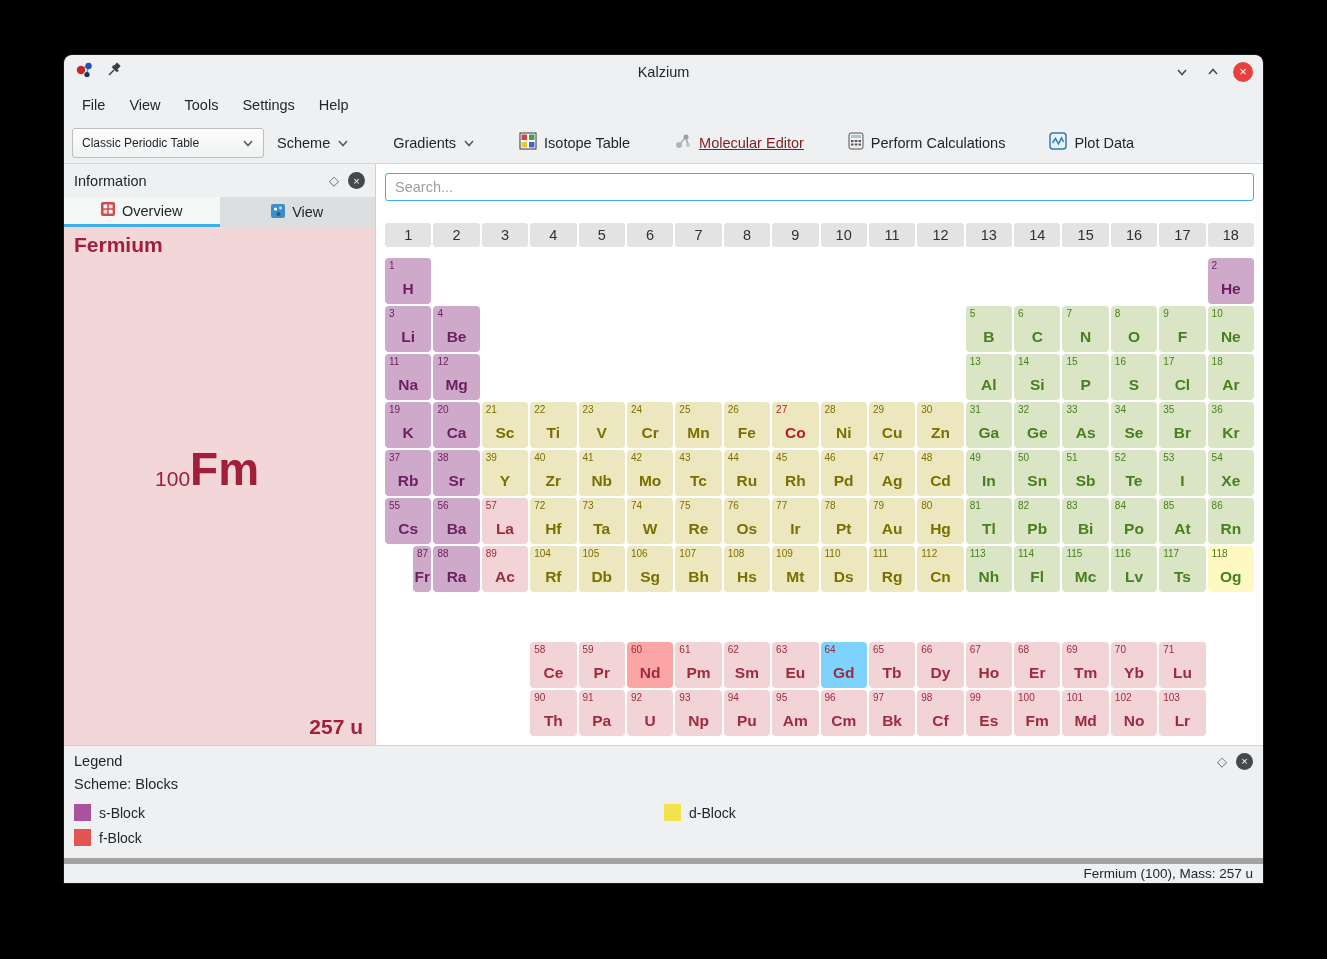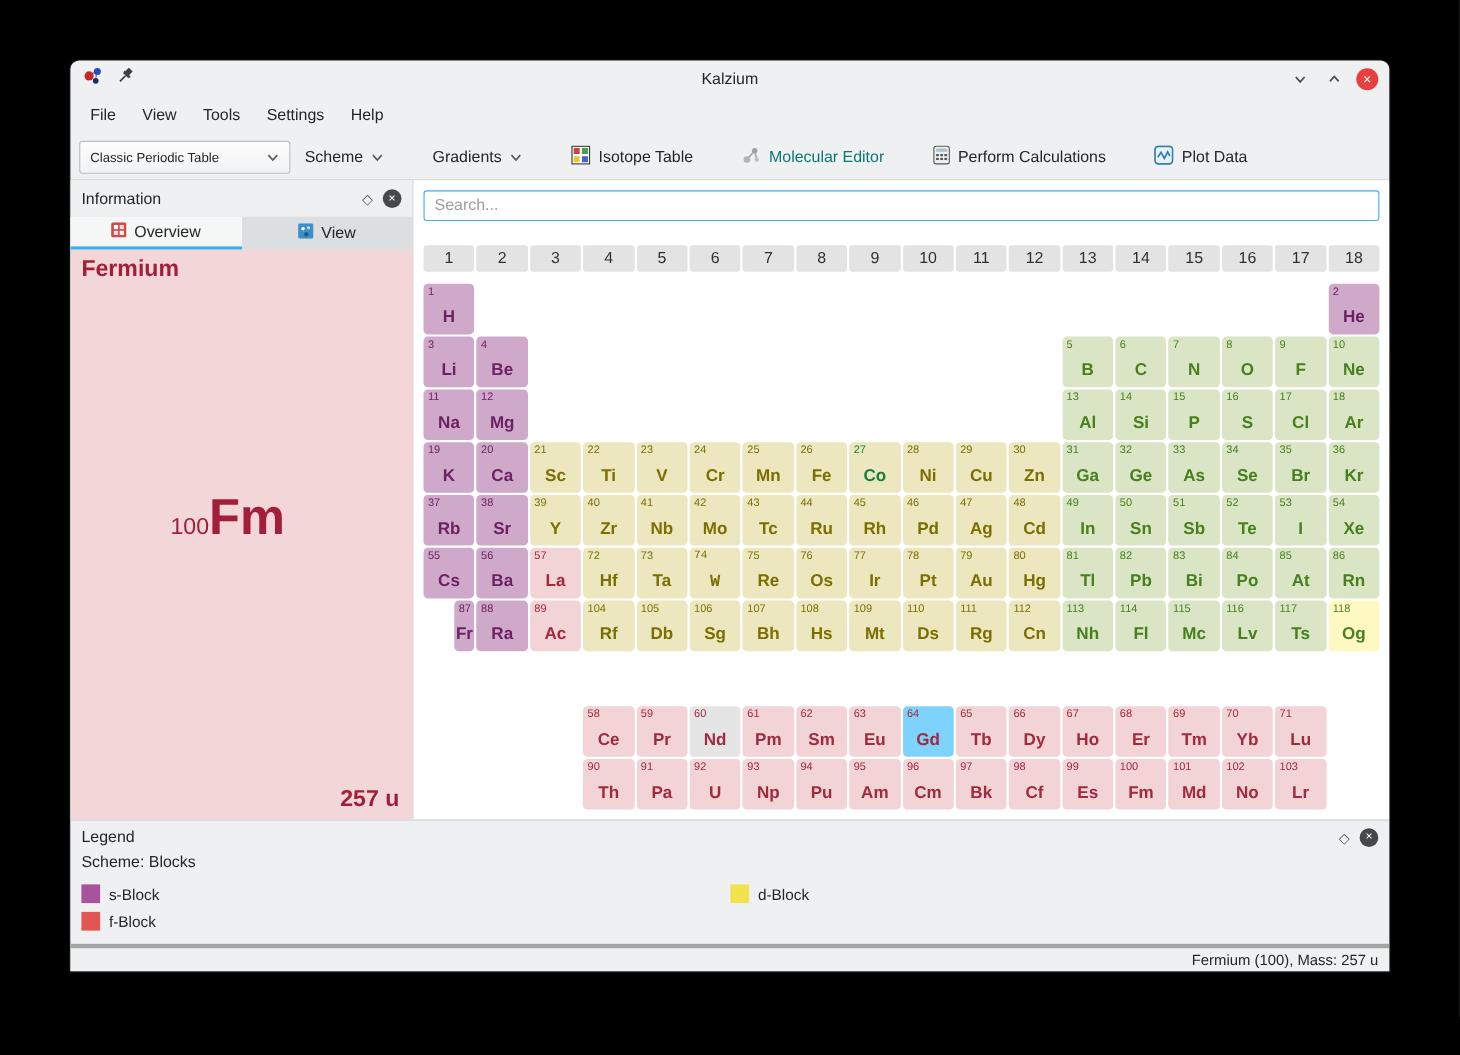--- a/index.html
+++ b/index.html
@@ -19,21 +19,21 @@
   .menubar { height:34px; flex:0 0 34px; display:flex; align-items:center; padding:0 6px; }
   .menu-item { background:none; border:none; font:14.5px "Liberation Sans",sans-serif; color:#232629; padding:7px 12px; }
   
   .toolbar { height:41px; flex:0 0 41px; display:flex; align-items:center; padding:0 8px; gap:4px; }
   .combo { width:192px; height:30px; border:1px solid #bcbebf; border-radius:3px;
            background:linear-gradient(#fdfdfd,#f1f2f3); display:flex; align-items:center;
            padding:0 9px; font-size:12px; color:#232629; gap:6px; }
   .combo .val { flex:1; white-space:nowrap; overflow:hidden; }
   .tbtn { display:flex; align-items:center; gap:7px; padding:6px 9px; font-size:14.5px; color:#232629;
           background:none; border:none; font-family:inherit; }
-  .tbtn.disabled { color:#0f766e; }
+  .tbtn.disabled { color:#7f1d1d;text-decoration:underline; }
   .tbtn svg { flex:0 0 auto; }
   .gap-sm { width:18px; }
   
   .main { flex:1 1 auto; display:flex; min-height:0; border-top:1px solid #d3d4d5; }
   .dock { width:312px; flex:0 0 312px; display:flex; flex-direction:column; border-right:1px solid #cfd0d1; background:#eff0f1; }
   .dock-header, .legend-header { height:33px; display:flex; align-items:center; padding:0 10px; font-size:14.5px; color:#232629; gap:9px; }
   .spacer { flex:1; }
   .float-icon { color:#5c6164; font-size:13px; background:none; border:none; font-family:inherit; }
   .dockclose { width:17px; height:17px; border-radius:50%; background:#45494d; color:#fff; font-size:11px;
                display:flex; align-items:center; justify-content:center; border:none; font-family:inherit; }
@@ -62,21 +62,21 @@
   .cell .sym { position:absolute; left:0; right:0; bottom:6px; text-align:center; font-size:15.5px; font-weight:bold; }
   
   .legend-panel { flex:0 0 113px; background:#eff0f1; border-top:1px solid #cfd0d1; display:flex; flex-direction:column; }
   .legend-header { height:30px; }
   .legend-body { padding:0 10px; }
   .scheme-label { font-size:14.5px; color:#232629; margin-bottom:8px; }
   .legend-grid { display:grid; grid-template-columns:590px 1fr; grid-template-rows:repeat(2,25px); grid-auto-flow:column; }
   .legend-item { display:flex; align-items:center; gap:8px; font-size:14px; color:#232629; }
   .swatch { width:17px; height:17px; flex:0 0 17px; }
   
-  .statusbar { flex:0 0 25px; background:#eff0f1; border-top:4px solid #a3a3a3; display:flex;
+  .statusbar { flex:0 0 25px; background:#eff0f1; border-top:6px solid #a3a3a3; display:flex;
                align-items:center; justify-content:flex-end; padding:0 10px; font-size:13.5px; color:#232629; }
 </style>
 </head>
 <body>
 
 <div class="window">
 
   <div class="titlebar">
     <div class="tb-title">Kalzium</div>
     <div class="tb-left">
@@ -362,21 +362,21 @@
             <span class="sym">Cr</span>
           </div>
           <div class="cell" style="grid-area: 4 / 7; background: rgb(236, 231, 191); color: rgb(123, 111, 0);">
             <span class="num">25</span>
             <span class="sym">Mn</span>
           </div>
           <div class="cell" style="grid-area: 4 / 8; background: rgb(236, 231, 191); color: rgb(123, 111, 0);">
             <span class="num">26</span>
             <span class="sym">Fe</span>
           </div>
-          <div class="cell" style="grid-area: 4 / 9; background: rgb(236, 231, 191); color: #15803d;">
+          <div class="cell" style="grid-area: 4 / 9; background: rgb(236, 231, 191); color: #b91c1c;">
             <span class="num">27</span>
             <span class="sym">Co</span>
           </div>
           <div class="cell" style="grid-area: 4 / 10; background: rgb(236, 231, 191); color: rgb(123, 111, 0);">
             <span class="num">28</span>
             <span class="sym">Ni</span>
           </div>
           <div class="cell" style="grid-area: 4 / 11; background: rgb(236, 231, 191); color: rgb(123, 111, 0);">
             <span class="num">29</span>
             <span class="sym">Cu</span>
@@ -494,21 +494,21 @@
             <span class="sym">La</span>
           </div>
           <div class="cell" style="grid-area: 6 / 4; background: rgb(236, 231, 191); color: rgb(123, 111, 0);">
             <span class="num">72</span>
             <span class="sym">Hf</span>
           </div>
           <div class="cell" style="grid-area: 6 / 5; background: rgb(236, 231, 191); color: rgb(123, 111, 0);">
             <span class="num">73</span>
             <span class="sym">Ta</span>
           </div>
-          <div class="cell" style="grid-area: 6 / 6; background: rgb(236, 231, 191); color: rgb(123, 111, 0); font-family: Liberation Mono, monospace;">
+          <div class="cell" style="grid-area: 6 / 6; background: rgb(236, 231, 191); color: rgb(123, 111, 0);">
             <span class="num">74</span>
             <span class="sym">W</span>
           </div>
           <div class="cell" style="grid-area: 6 / 7; background: rgb(236, 231, 191); color: rgb(123, 111, 0);">
             <span class="num">75</span>
             <span class="sym">Re</span>
           </div>
           <div class="cell" style="grid-area: 6 / 8; background: rgb(236, 231, 191); color: rgb(123, 111, 0);">
             <span class="num">76</span>
             <span class="sym">Os</span>
@@ -626,21 +626,21 @@
             <span class="sym">Og</span>
           </div>
           <div class="cell" style="grid-area: 9 / 4; background: rgb(242, 211, 214); color: rgb(160, 42, 62);">
             <span class="num">58</span>
             <span class="sym">Ce</span>
           </div>
           <div class="cell" style="grid-area: 9 / 5; background: rgb(242, 211, 214); color: rgb(160, 42, 62);">
             <span class="num">59</span>
             <span class="sym">Pr</span>
           </div>
-          <div class="cell" style="grid-area: 9 / 6; background: #e5e5e5; color: rgb(160, 42, 62);">
+          <div class="cell" style="grid-area: 9 / 6; background: #fca5a5; color: rgb(160, 42, 62);">
             <span class="num">60</span>
             <span class="sym">Nd</span>
           </div>
           <div class="cell" style="grid-area: 9 / 7; background: rgb(242, 211, 214); color: rgb(160, 42, 62);">
             <span class="num">61</span>
             <span class="sym">Pm</span>
           </div>
           <div class="cell" style="grid-area: 9 / 8; background: rgb(242, 211, 214); color: rgb(160, 42, 62);">
             <span class="num">62</span>
             <span class="sym">Sm</span>

